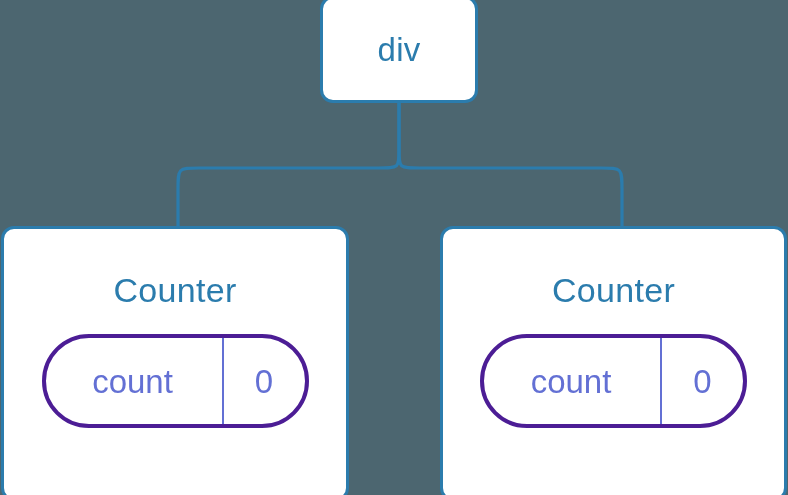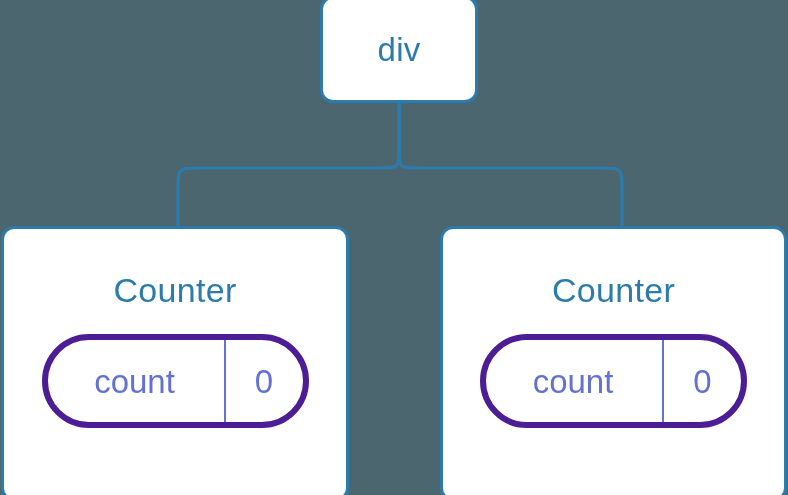--- a/index.html
+++ b/index.html
@@ -72,21 +72,21 @@
     line-height: 1;
     letter-spacing: 0.3px;
     text-align: center;
   }
 
   
   .state-pill {
     margin-top: 27px;
     height: 94px;
     width: 267px;
-    border: 6px solid #4c1d95;
+    border: 4px solid #4c1d95;
     border-radius: 47px;
     box-sizing: border-box;
     display: flex;
     align-items: stretch;
     background: transparent;
   }
   .state-key,
   .state-value {
     display: flex;
     align-items: center;

